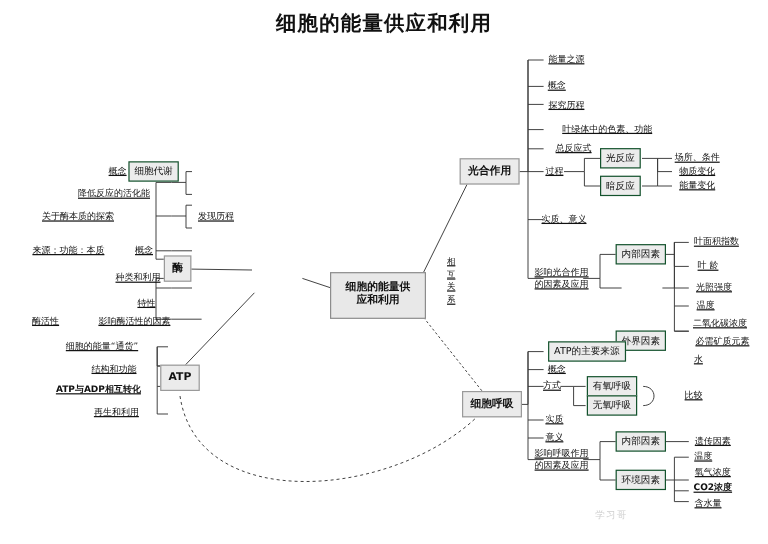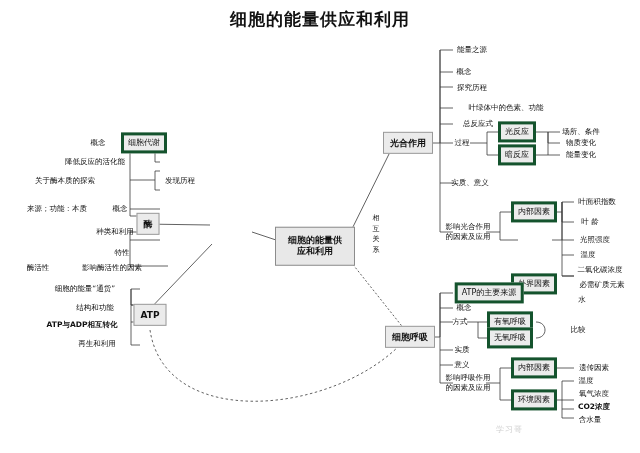--- a/index.html
+++ b/index.html
@@ -48,25 +48,25 @@
   }
   .node.midbox{
     background:#ebebeb;
     border:1px solid #9a9a9a;
     font-size:9px;
     font-weight:bold;
     padding:5px 6px;
   }
   .node.smallbox{
     background:#ececec;
-    border:3px solid #14532d;
+    border:1px solid #14532d;
     font-size:8px;
     padding:3px 4px;
   }
-  .node.plain{background:transparent;border:none;}
+  .node.plain{background:transparent;border:none;text-decoration:underline;}
   .node.bold{font-weight:bold;}
   .node.tiny{font-size:7px;}
   .pagenum{
     position:absolute;left:0;top:430px;width:640px;text-align:center;
     font-size:7px;color:#777;
   }
   .watermark{
     position:absolute;left:496px;top:424px;
     font-size:8px;color:#cfcfcf;letter-spacing:1px;
   }
@@ -168,21 +168,21 @@
       <path d="M562,400 L562,418 L574,418"></path>
       <path d="M562,409 L574,409"></path>
     </g>
   </svg>
 
   <div class="node center" style="left:315px;top:246px;">细胞的能量供应和利用</div>
 
   <div class="node midbox" style="left:148px;top:224px;">酶</div>
   <div class="node midbox" style="left:150px;top:315px;">ATP</div>
 
-  <div class="node smallbox" style="left:144px;top:143px;">细胞代谢</div>
+  <div class="node smallbox" style="left:128px;top:143px;">细胞代谢</div>
   <div class="node plain" style="left:98px;top:143px;">概念</div>
   <div class="node plain" style="left:95px;top:162px;">降低反应的活化能</div>
   <div class="node plain" style="left:65px;top:181px;">关于酶本质的探索</div>
   <div class="node plain" style="left:180px;top:181px;">发现历程</div>
   <div class="node plain" style="left:57px;top:209px;">来源；功能：本质</div>
   <div class="node plain" style="left:120px;top:209px;">概念</div>
   <div class="node plain" style="left:115px;top:232px;">种类和利用</div>
   <div class="node plain" style="left:122px;top:253px;">特性</div>
   <div class="node plain" style="left:38px;top:268px;">酶活性</div>
   <div class="node plain" style="left:112px;top:268px;">影响酶活性的因素</div>

